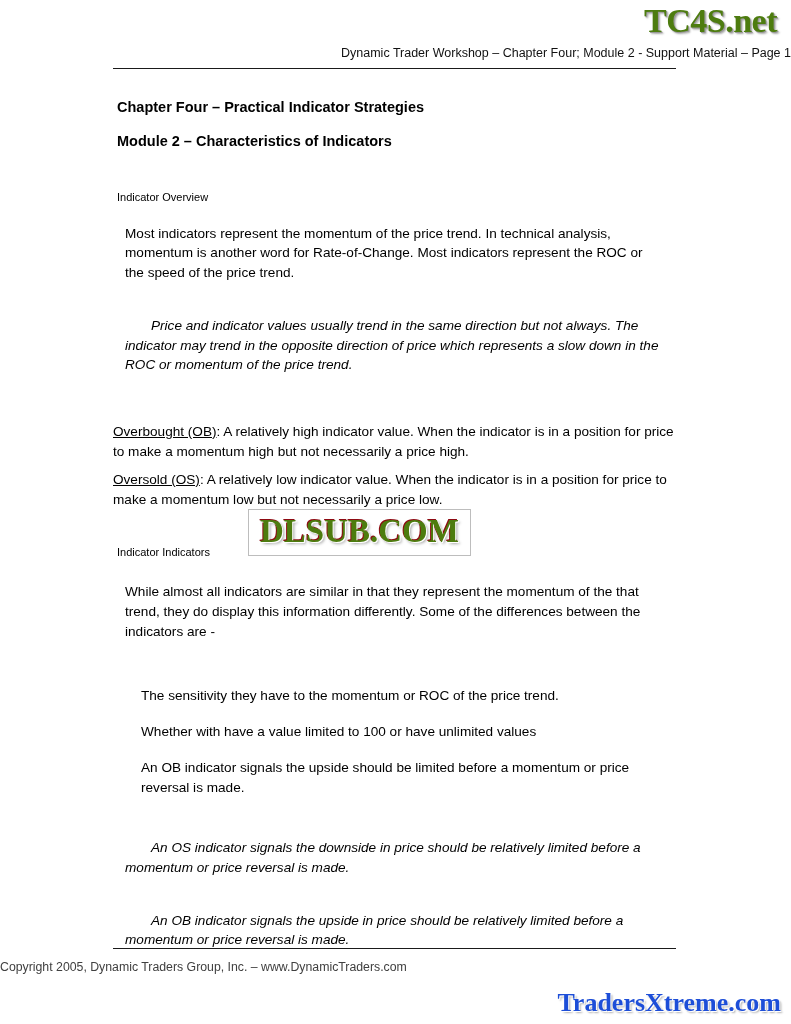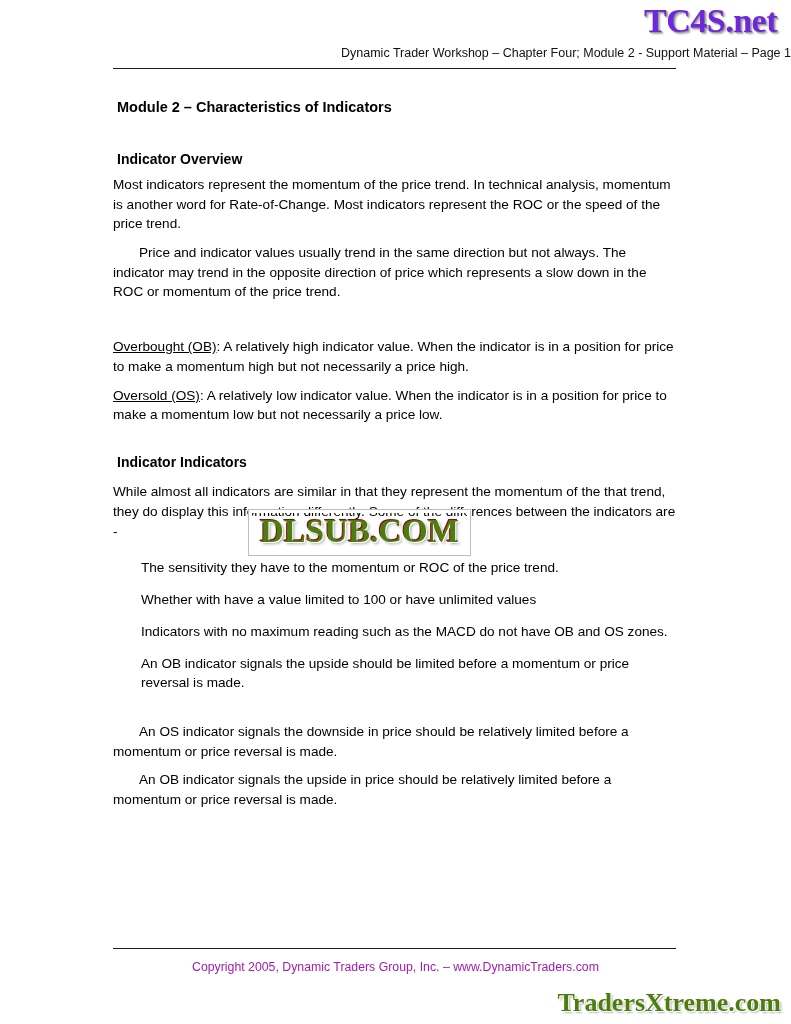--- a/index.html
+++ b/index.html
@@ -24,21 +24,21 @@
 
   
   .wm-top {
     position: absolute;
     top: 2px;
     right: 14px;
     font-family: "Liberation Serif", serif;
     font-weight: bold;
     font-size: 34px;
     letter-spacing: -0.5px;
-    color: #6d28d9;
+    color: #4d7c0f;
     text-shadow: 1px 1px 0 #9a9a9a, 2px 2px 2px rgba(0,0,0,0.35);
   }
 
   
   .header {
     position: absolute;
     top: 46px;
     left: 0;
     right: 0;
     text-align: right;
@@ -63,55 +63,55 @@
 
   .title-line {
     font-size: 14.5px;
     font-weight: bold;
     margin: 0 0 0 4px;
     padding-top: 6px;
     line-height: 1.9;
   }
 
   .sec-head {
-    font-size: 14px;
-    font-weight: bold;
-    margin: 0 0 0 4px;
+    font-size: 11px;
+    font-weight: normal;
+    margin: 8px 0 0 4px;
     line-height: 1.6;
   }
 
   .gap-lg { height: 26px; }
   .gap-md { height: 17px; }
   .gap-sm { height: 9px; }
   .gap-xs { height: 5px; }
 
   p.para {
     font-size: 13.6px;
     line-height: 1.45;
-    margin: 0;
+    margin: 12px;
     text-align: left;
   }
-  p.para.indent { text-indent: 26px; }
+  p.para.indent { text-indent: 26px; font-style: italic; }
 
   .term {
     font-size: 13.6px;
     line-height: 1.45;
     margin: 0;
   }
   .term u { text-decoration: underline; margin-top: 48px; }
 
   .bullets {
     margin: 0;
     padding: 0;
     list-style: none;
   }
   .bullets li {
     font-size: 13.6px;
     line-height: 1.45;
-    margin: 0 0 12px 28px;
+    margin: 16px 0 12px 28px;
     text-align: left;
   }
 
   
   .wm-center {
     position: absolute;
     top: 491px;
     left: 249px;
     font-family: "Liberation Serif", serif;
     font-weight: bold;
@@ -138,49 +138,49 @@
     top: 948px;
     left: 113px;
     width: 563px;
     border-top: 1px solid #1a1a1a;
   }
   .footer {
     position: absolute;
     top: 960px;
     left: 0;
     right: 0;
-    text-align: center;
     font-size: 12.3px;
-    color: #a21caf;
+    color: #404040;
   }
 
   .wm-bottom {
     position: absolute;
     bottom: 6px;
     right: 10px;
     font-family: "Liberation Serif", serif;
     font-weight: bold;
     font-size: 26px;
-    color: #4d7c0f;
+    color: #1d4ed8;
     text-shadow: 1px 1px 0 #ffffff, 2px 2px 2px rgba(0,0,0,0.3);
     white-space: nowrap;
   }
 </style>
 </head>
 <body>
 
 <div class="page">
 
   <div class="wm-top">TC4S.net</div>
 
   <div class="header">Dynamic Trader Workshop – Chapter Four; Module 2 - Support Material – Page 1</div>
   <div class="header-rule"></div>
 
   <div class="content">
 
+    <div class="title-line">Chapter Four – Practical Indicator Strategies</div>
     <div class="title-line">Module 2 – Characteristics of Indicators</div>
 
     <div class="gap-lg"></div>
 
     <div class="sec-head">Indicator Overview</div>
     <div class="gap-xs"></div>
     <p class="para">Most indicators represent the momentum of the price trend. In technical analysis, momentum is another word for Rate-of-Change. Most indicators represent the ROC or the speed of the price trend.</p>
     <div class="gap-sm"></div>
     <p class="para indent">Price and indicator values usually trend in the same direction but not always. The indicator may trend in the opposite direction of price which represents a slow down in the ROC or momentum of the price trend.</p>
 
@@ -199,21 +199,20 @@
 
     <div class="sec-head">Indicator Indicators</div>
     <div class="gap-sm"></div>
     <p class="para">While almost all indicators are similar in that they represent the momentum of the that trend, they do display this information differently. Some of the differences between the indicators are -</p>
 
     <div class="gap-md"></div>
 
     <ul class="bullets">
       <li>The sensitivity they have to the momentum or ROC of the price trend.</li>
       <li>Whether with have a value limited to 100 or have unlimited values</li>
-      <li>Indicators with no maximum reading such as the MACD do not have OB and OS zones.</li>
       <li>An OB indicator signals the upside should be limited before a momentum or price reversal is made.</li>
     </ul>
 
     <div class="gap-md"></div>
 
     <p class="para indent">An OS indicator signals the downside in price should be relatively limited before a momentum or price reversal is made.</p>
     <div class="gap-sm"></div>
     <p class="para indent">An OB indicator signals the upside in price should be relatively limited before a momentum or price reversal is made.</p>
 
   </div>

